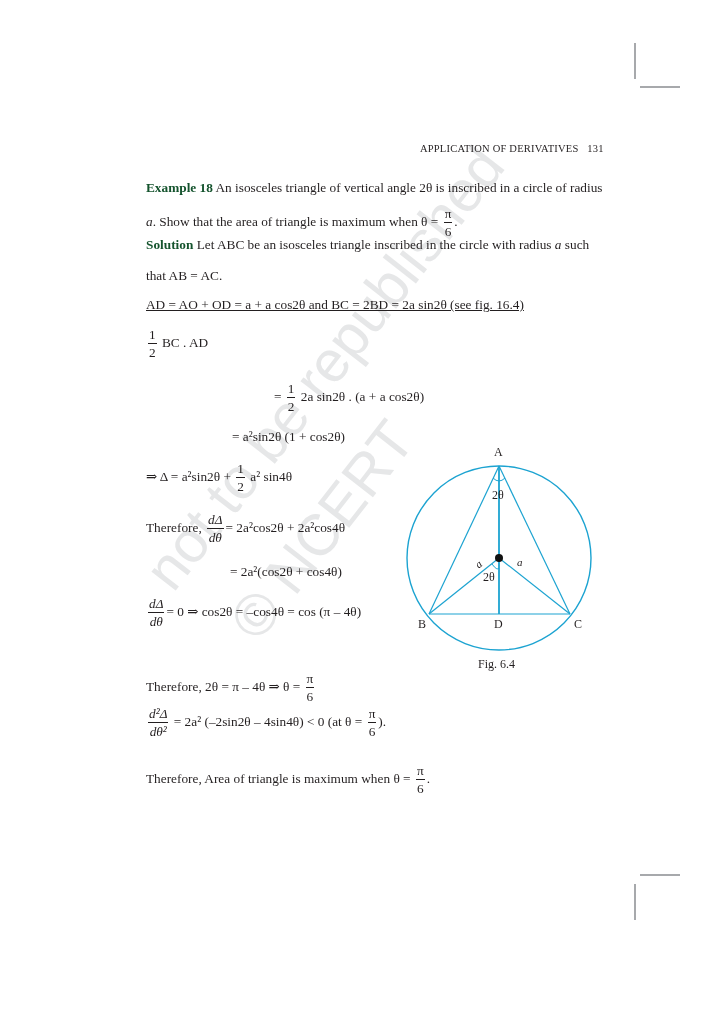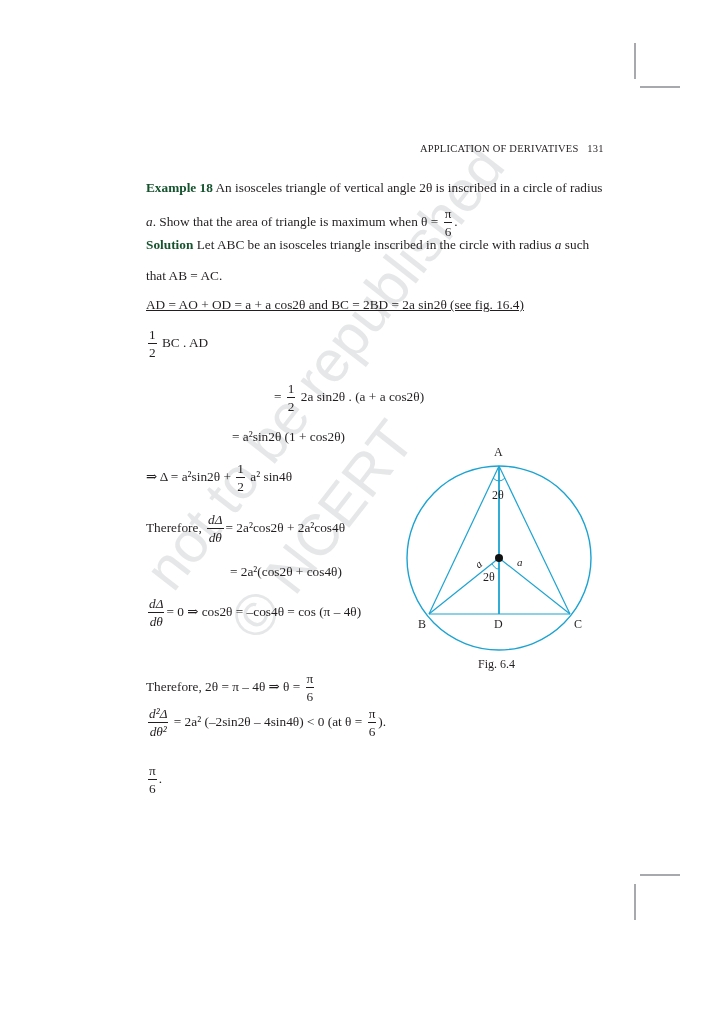--- a/index.html
+++ b/index.html
@@ -99,20 +99,21 @@
     <span class="frac"><span class="num">π</span><span class="den">6</span></span>
   </div>
 
   <div class="abs" style="left:146px;top:707px;">
     <span class="frac it"><span class="num">d²Δ</span><span class="den">dθ²</span></span>
     <span>= 2a² (–2sin2θ – 4sin4θ) &lt; 0 (at  θ =</span>
     <span class="frac"><span class="num">π</span><span class="den">6</span></span><span>).</span>
   </div>
 
   <div class="abs" style="left:146px;top:764px;">
+    <span>Therefore, Area of triangle is maximum when  θ =</span>
     <span class="frac"><span class="num">π</span><span class="den">6</span></span><span>.</span>
   </div>
 
   <svg class="abs" style="left:400px;top:440px;" width="210" height="240" viewBox="0 0 210 240">
     <circle cx="99" cy="118" r="92" fill="none" stroke="#1ca3d1" stroke-width="1.4"></circle>
     <line x1="99" y1="26" x2="29" y2="174" stroke="#1ca3d1" stroke-width="1.2"></line>
     <line x1="99" y1="26" x2="170" y2="174" stroke="#1ca3d1" stroke-width="1.2"></line>
     <line x1="29" y1="174" x2="170" y2="174" stroke="#1ca3d1" stroke-width="1.2"></line>
     <line x1="99" y1="26" x2="99" y2="174" stroke="#1ca3d1" stroke-width="1.8"></line>
     <line x1="99" y1="118" x2="29" y2="174" stroke="#1ca3d1" stroke-width="1.2"></line>

